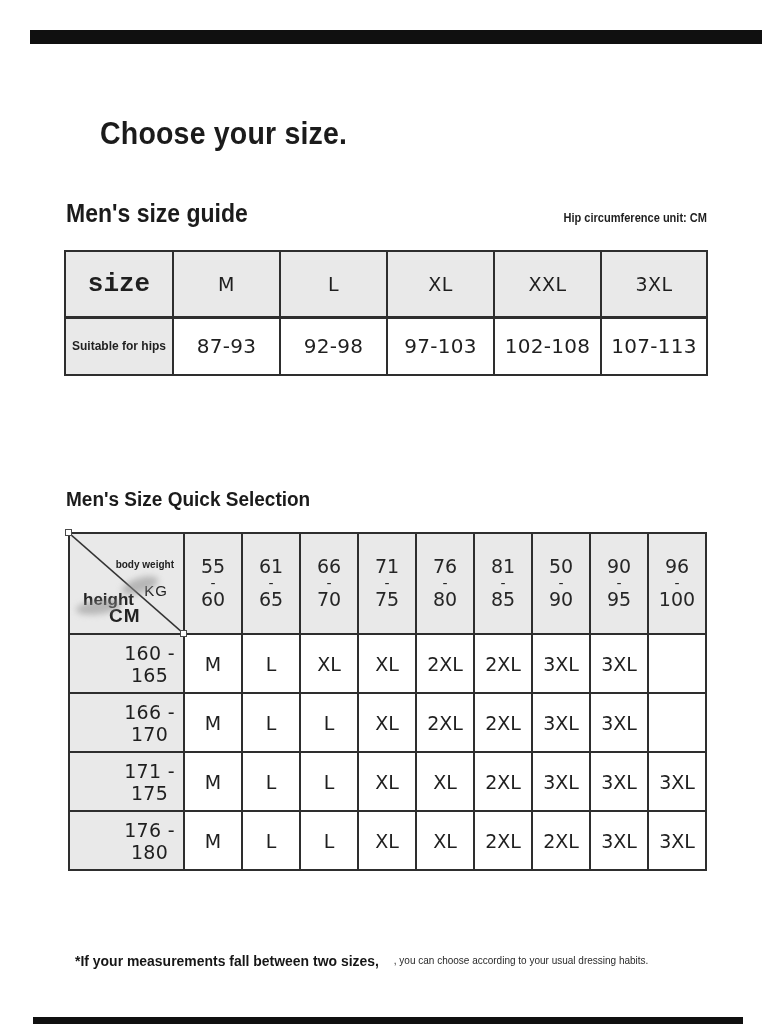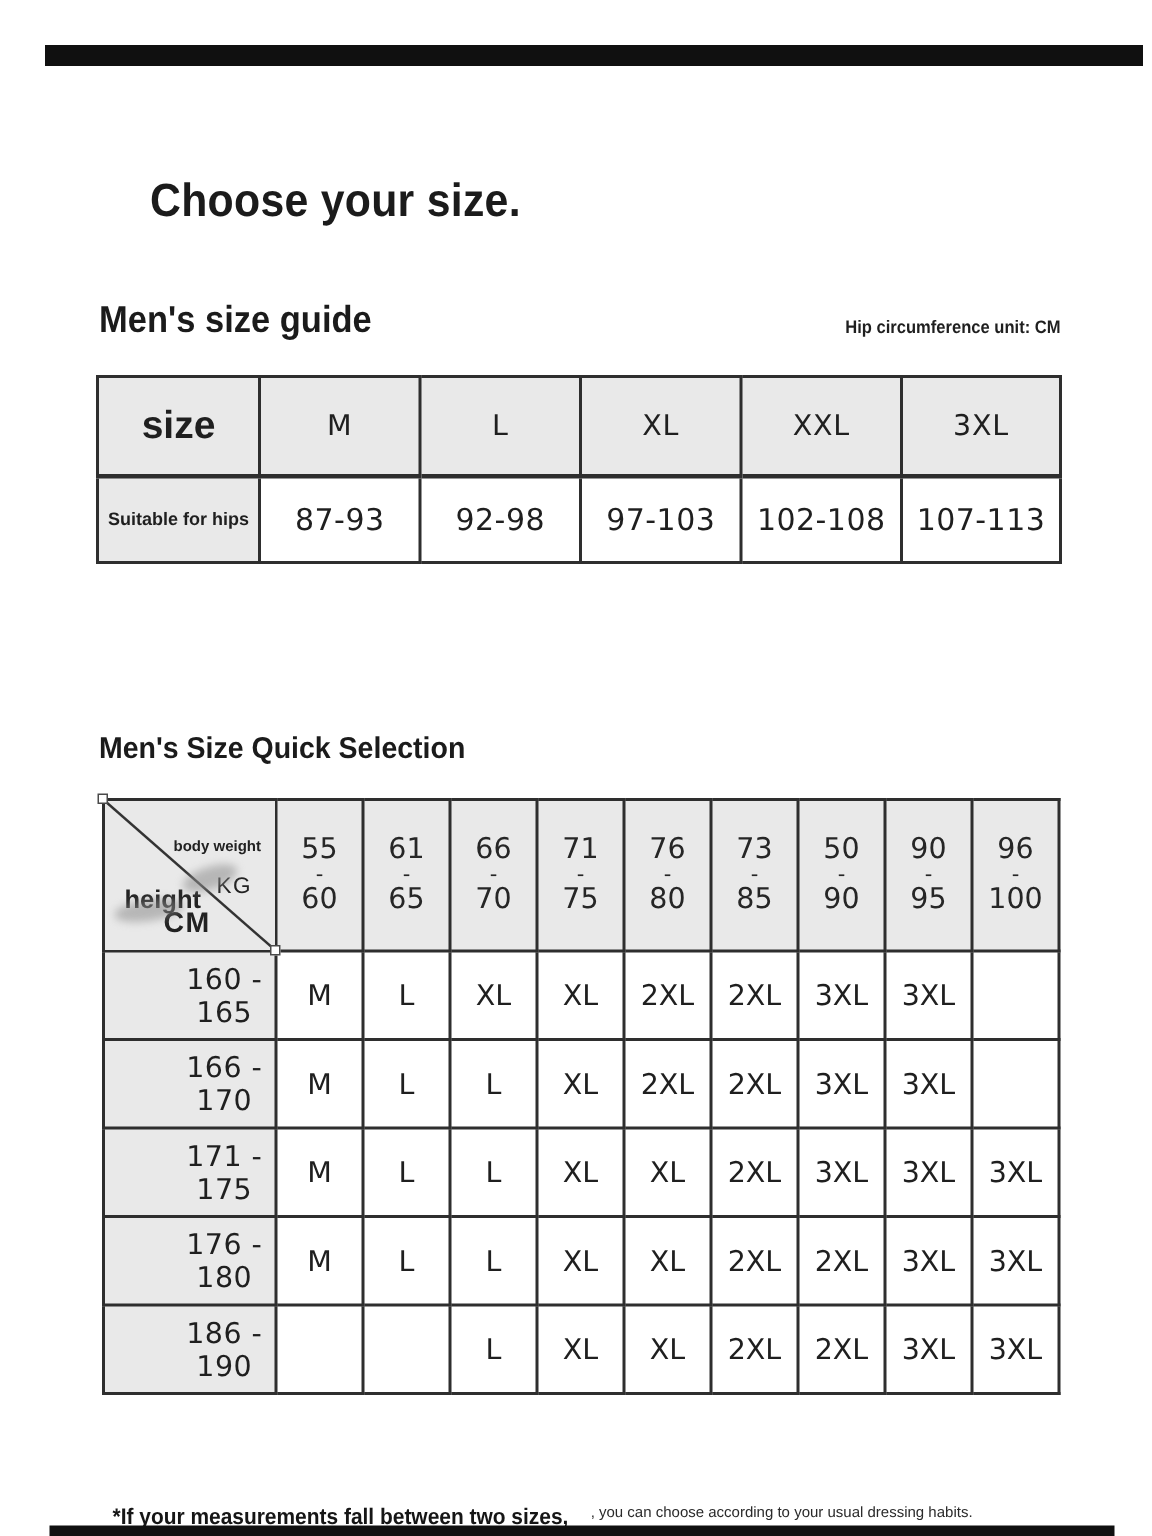--- a/index.html
+++ b/index.html
@@ -25,21 +25,21 @@
 
   
   table { border-collapse:collapse; table-layout:fixed; background:#fff; }
   td { border:2px solid #2e2e2e; text-align:center; vertical-align:middle;
        font-family:"DejaVu Sans", sans-serif; color:#1f1f1f; overflow:visible; }
   .gray { background:#e9e9e9; }
 
   #size-table { left:64px; top:250px; width:642px; }
   #size-table td { height:58px; }
   #size-table tr.head td { height:66px; border-bottom-width:3px; }
-  .size-corner { font-size:26px; font-weight:700; font-family:Liberation Sans, sans-serif; }
+  .size-corner { font-size:26px; font-weight:700; font-family:Liberation Mono, monospace; }
   .size-colhead { font-size:19px; letter-spacing:.5px; }
   .hips-label { font-size:12px; font-weight:700; font-family:"Liberation Sans",sans-serif; }
   .jeans-label { font-size:19px; font-weight:700; font-family:"Liberation Sans",sans-serif; }
   .size-val { font-size:20px; letter-spacing:.3px; }
 
   #qs-table { left:68px; top:532px; width:637px; }
   #qs-table td { height:59px; font-size:19px; }
   #qs-table tr.head td { height:101px; }
   .wrange { line-height:1.05; font-size:18px; color:#262626; }
   .wrange .dash { font-size:14px; line-height:.9; }
@@ -56,21 +56,21 @@
   #bw-label { right:9px;  top:25px; font-size:10px; font-weight:700; }
   #kg-label { right:15px; top:48px; font-size:15px; letter-spacing:1px; }
   #height-label { left:13px; top:56px; font-size:17px; font-weight:700; }
   #cm-label { left:14px; top:71px; font-size:19px; font-weight:700; letter-spacing:1px;margin-left:25px; }
   .smudge { position:absolute; background:#8d8d8d; border-radius:50%;
             filter:blur(3px); opacity:.55; z-index:2; }
   #smudge-kg { right:24px; top:44px; width:38px; height:15px; transform:rotate(-18deg); }
   #smudge-cm { left:6px; top:66px; width:46px; height:14px; transform:rotate(-8deg); }
 
   
-  #footnote { left:75px; top:1003px; display:flex; white-space:nowrap; }
+  #footnote { left:75px; top:952px; display:flex; align-items:center; white-space:nowrap; }
   #footnote-bold { font-size:15px; font-weight:700; transform:scaleX(.93);
                    transform-origin:left center; color:#161616; }
   #footnote-small { font-size:10px; color:#2a2a2a; margin-left:-8px; }
 </style>
 </head>
 <body>
 
 <div id="canvas">
 
   <div id="top-bar" class="abs bar"></div>
@@ -159,21 +159,21 @@
             <div>71</div>
             <div class="dash">-</div>
             <div>75</div>
           </td>
           <td class="gray wrange">
             <div>76</div>
             <div class="dash">-</div>
             <div>80</div>
           </td>
           <td class="gray wrange">
-            <div>73</div>
+            <div>81</div>
             <div class="dash">-</div>
             <div>85</div>
           </td>
           <td class="gray wrange">
             <div>50</div>
             <div class="dash">-</div>
             <div>90</div>
           </td>
           <td class="gray wrange">
             <div>90</div>
@@ -219,32 +219,20 @@
           <td>XL</td>
           <td>2XL</td>
           <td>3XL</td>
           <td>3XL</td>
           <td>3XL</td>
         </tr>
         <tr>
           <td class="gray qs-rowlabel">176 - 180</td>
           <td>M</td>
           <td>L</td>
-          <td>L</td>
-          <td>XL</td>
-          <td>XL</td>
-          <td>2XL</td>
-          <td>2XL</td>
-          <td>3XL</td>
-          <td>3XL</td>
-        </tr>
-        <tr>
-          <td class="gray qs-rowlabel">186 - 190</td>
-          <td></td>
-          <td></td>
           <td>L</td>
           <td>XL</td>
           <td>XL</td>
           <td>2XL</td>
           <td>2XL</td>
           <td>3XL</td>
           <td>3XL</td>
         </tr>
       </tbody>
   </table>

